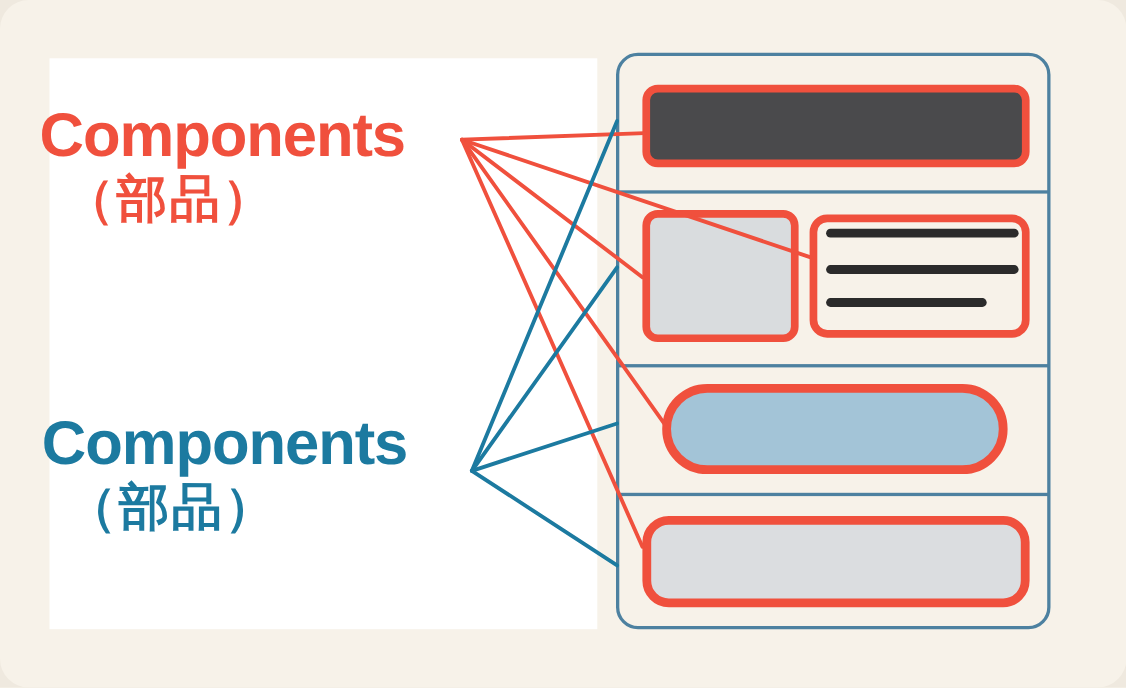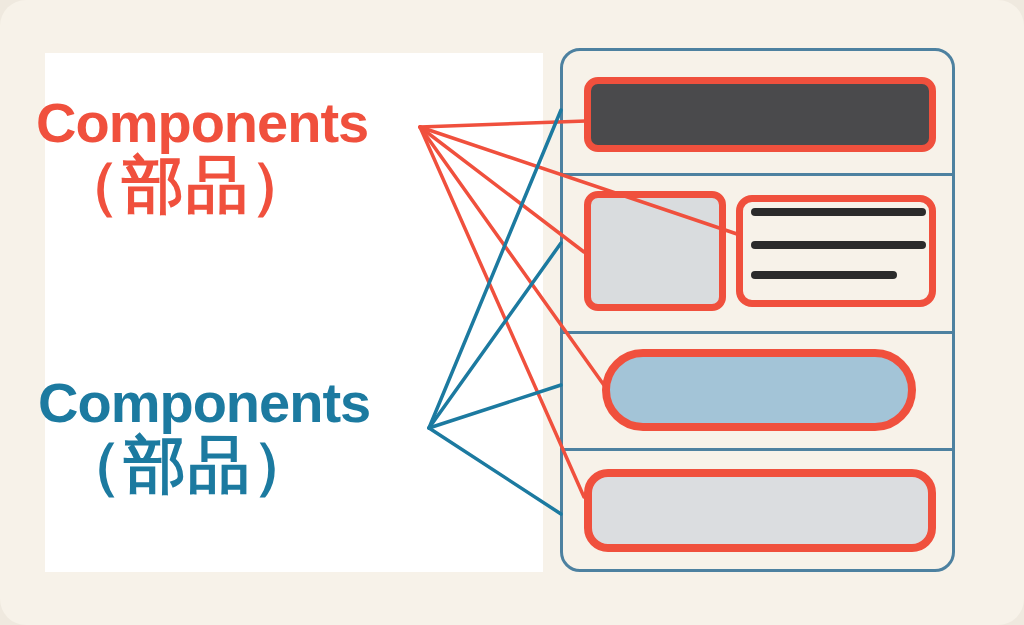--- a/index.html
+++ b/index.html
@@ -21,24 +21,23 @@
   }
   .label{
     position:absolute;
     font-weight:700;
     font-size:56px;
     line-height:1.12;
     letter-spacing:-1px;
     white-space:nowrap;
   }
   .label .jp-line{
-    font-size:62px;
+    font-size:46px;
     padding-left:22px;
     letter-spacing:2px;
-    font-family:Liberation Mono, monospace;
   }
   .label-red{left:36px;top:92px;color:var(--c-red,#F0503D);}
   .label-blue{left:38px;top:372px;color:var(--c-blue,#1C7AA0);}
 
   .connectors{
     position:absolute;left:0;top:0;width:1024px;height:625px;
     pointer-events:none;
   }
 
   .panel{

